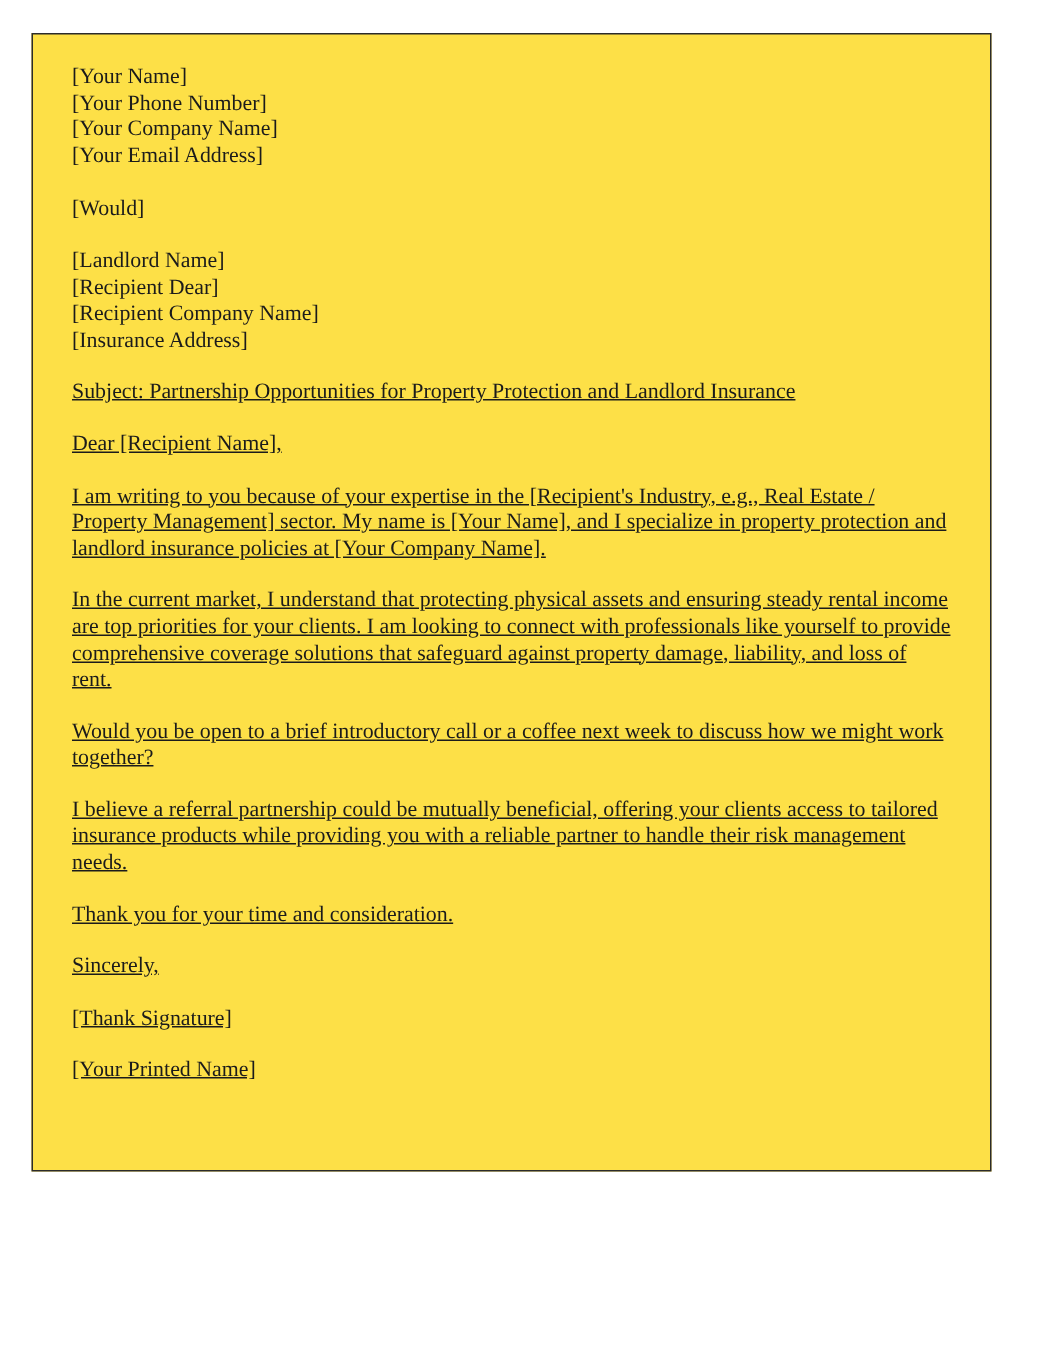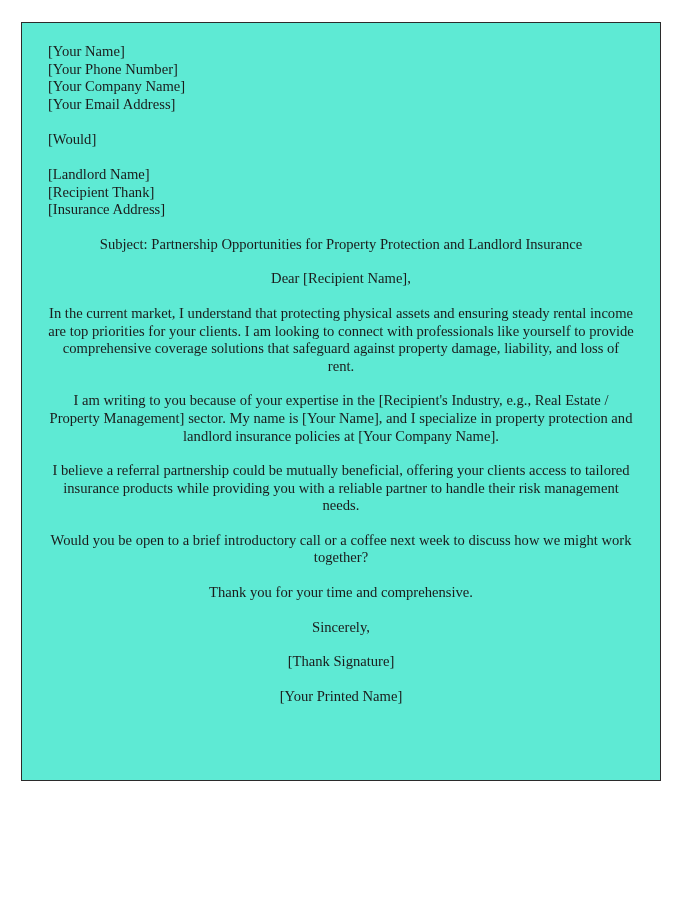--- a/index.html
+++ b/index.html
@@ -15,21 +15,21 @@
     color: #1b1b1b;
     overflow: hidden;
   }
   #letter-page {
     position: absolute;
     left: 21px;
     top: 22px;
     width: 640px;
     height: 759px;
     border: 1.3px solid #2b2b2b;
-    background: #5eead4;
+    background: #fde047;
     box-sizing: border-box;
   }
   #letter-body {
     position: absolute;
     left: 26px;
     top: 20px;
     width: 586px;
   }
   .block {
     margin: 0 0 17px 0;
@@ -41,23 +41,24 @@
     font-size: 14.6px;
     line-height: 17.6px;
     color: #1b1b1b;
     white-space: pre-wrap;
     -webkit-font-smoothing: antialiased;
   }
   .para {
     font-size: 14.6px;
     line-height: 17.6px;
     color: #1b1b1b;
-    text-align: center;
+    text-align: left;
     margin: 0;
     hyphens: none;
+    text-decoration: underline;
   }
   .addr-block .line { display: block; }
 </style>
 </head>
 <body>
 
 <div id="letter-page">
   <div id="letter-body">
 
     <div class="block addr-block">
@@ -66,50 +67,51 @@
       <span class="line">[Your Company Name]</span>
       <span class="line">[Your Email Address]</span>
     </div>
 
     <div class="block">
       <span class="line">[Would]</span>
     </div>
 
     <div class="block addr-block">
       <span class="line">[Landlord Name]</span>
-      <span class="line">[Recipient Thank]</span>
+      <span class="line">[Recipient Dear]</span>
+      <span class="line">[Recipient Company Name]</span>
       <span class="line">[Insurance Address]</span>
     </div>
 
     <div class="block">
       <p class="para">Subject: Partnership Opportunities for Property Protection and Landlord Insurance</p>
     </div>
 
     <div class="block">
       <p class="para">Dear [Recipient Name],</p>
     </div>
 
     <div class="block">
+      <p class="para">I am writing to you because of your expertise in the [Recipient's Industry, e.g., Real Estate / Property Management] sector. My name is [Your Name], and I specialize in property protection and landlord insurance policies at [Your Company Name].</p>
+    </div>
+
+    <div class="block">
       <p class="para">In the current market, I understand that protecting physical assets and ensuring steady rental income are top priorities for your clients. I am looking to connect with professionals like yourself to provide comprehensive coverage solutions that safeguard against property damage, liability, and loss of rent.</p>
     </div>
 
     <div class="block">
-      <p class="para">I am writing to you because of your expertise in the [Recipient's Industry, e.g., Real Estate / Property Management] sector. My name is [Your Name], and I specialize in property protection and landlord insurance policies at [Your Company Name].</p>
+      <p class="para">Would you be open to a brief introductory call or a coffee next week to discuss how we might work together?</p>
     </div>
 
     <div class="block">
       <p class="para">I believe a referral partnership could be mutually beneficial, offering your clients access to tailored insurance products while providing you with a reliable partner to handle their risk management needs.</p>
     </div>
 
     <div class="block">
-      <p class="para">Would you be open to a brief introductory call or a coffee next week to discuss how we might work together?</p>
-    </div>
-
-    <div class="block">
-      <p class="para">Thank you for your time and comprehensive.</p>
+      <p class="para">Thank you for your time and consideration.</p>
     </div>
 
     <div class="block">
       <p class="para">Sincerely,</p>
     </div>
 
     <div class="block">
       <p class="para">[Thank Signature]</p>
     </div>
 

